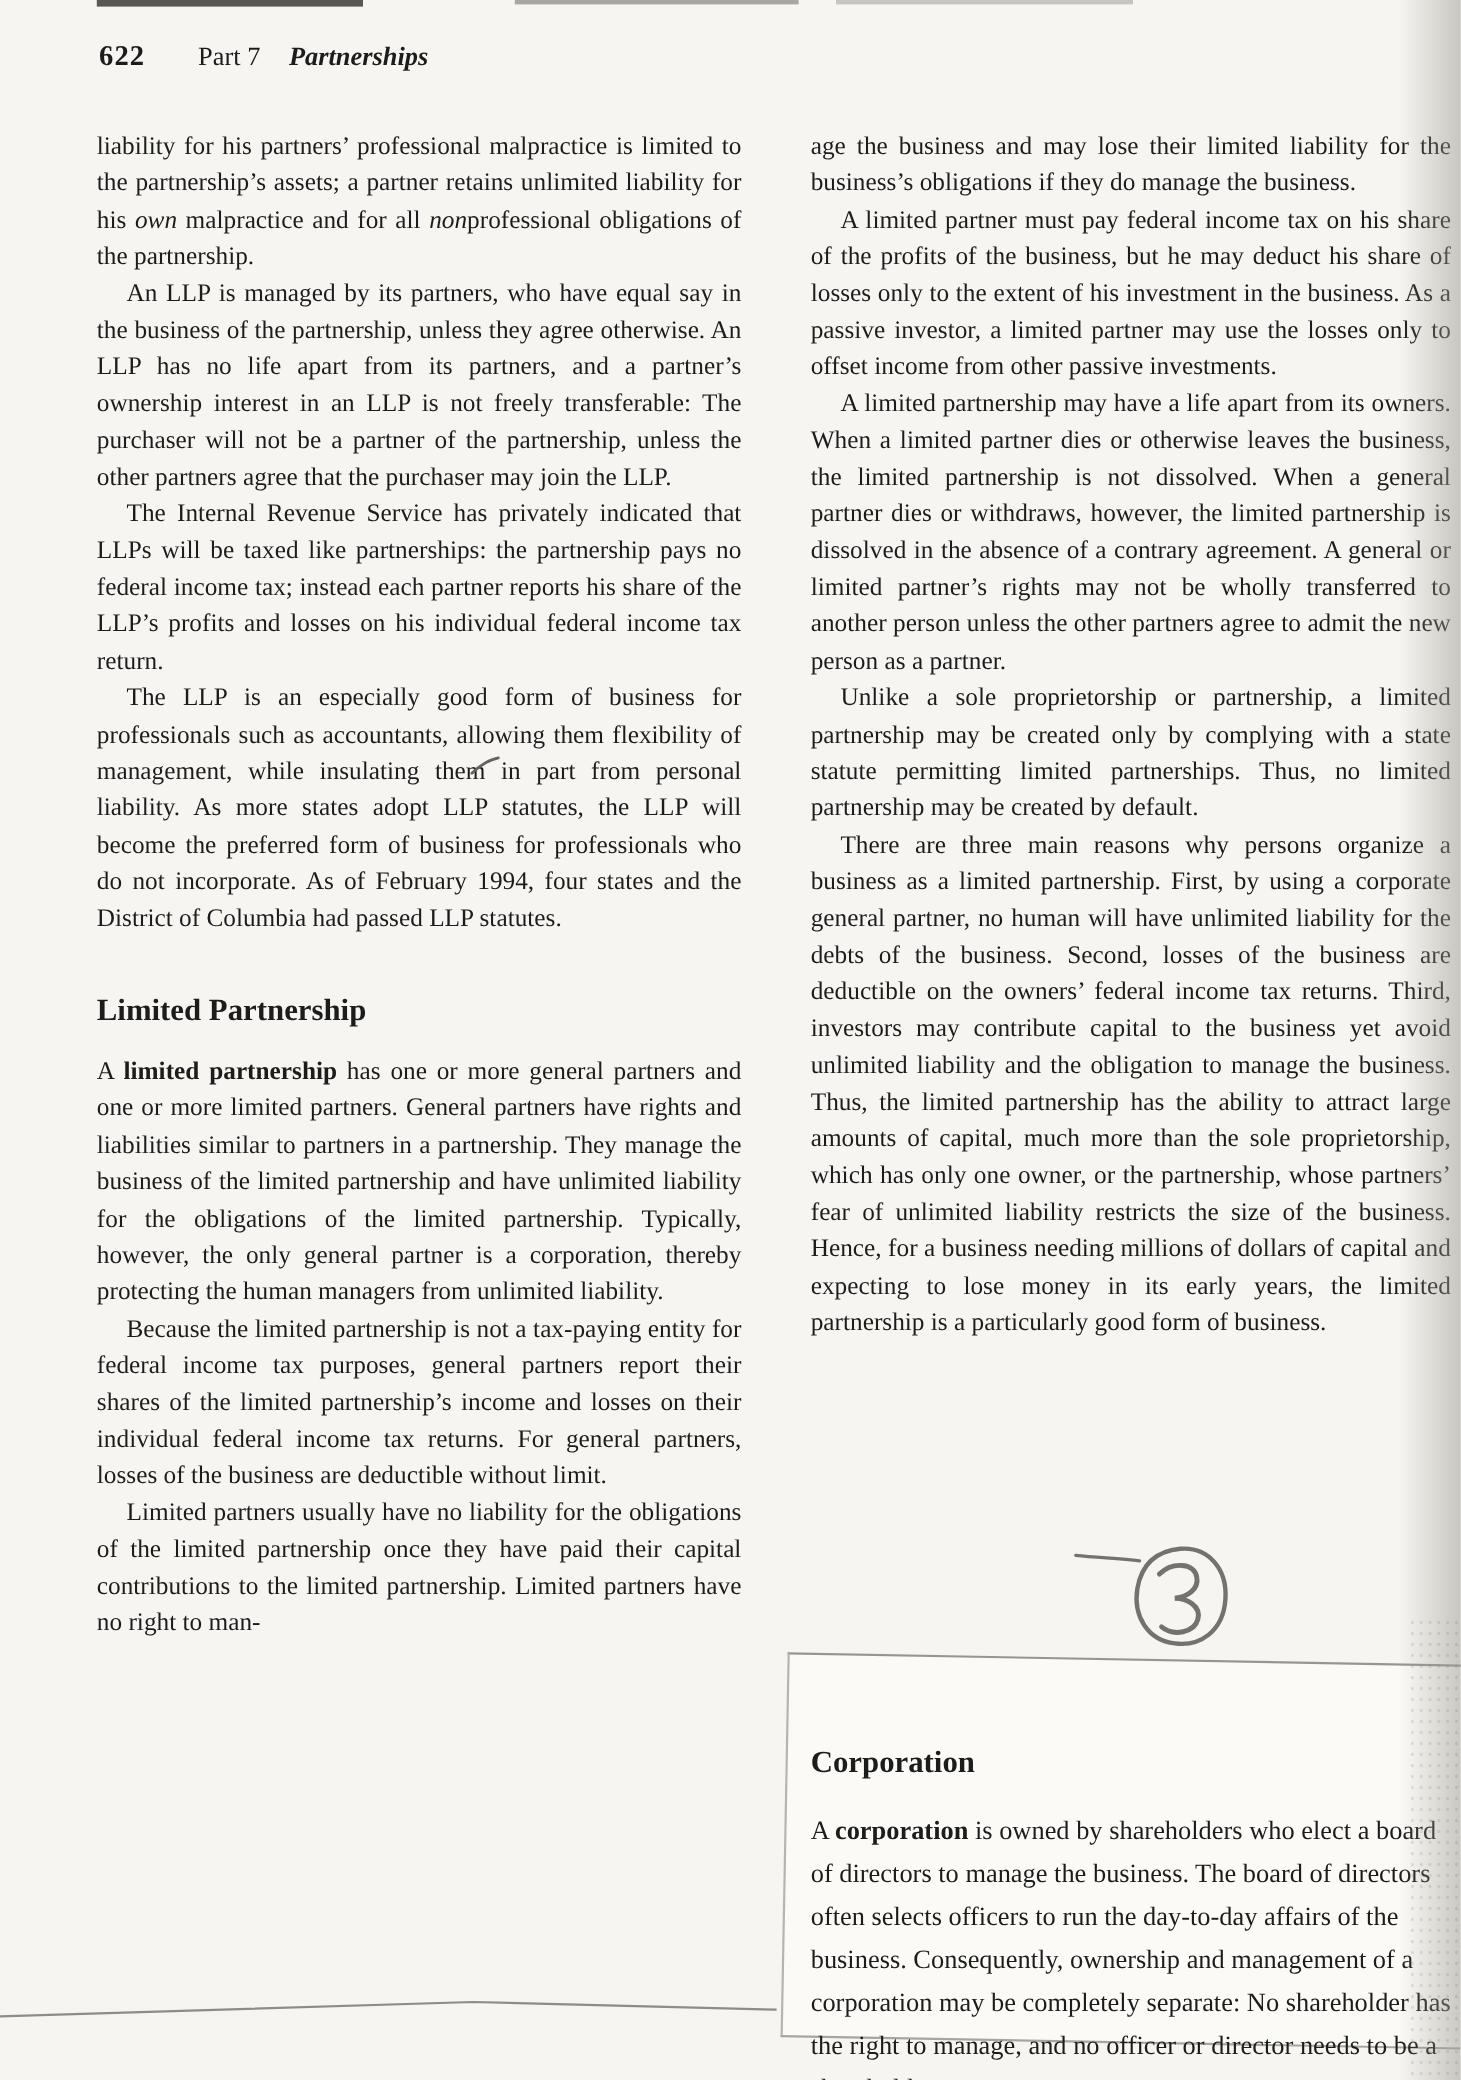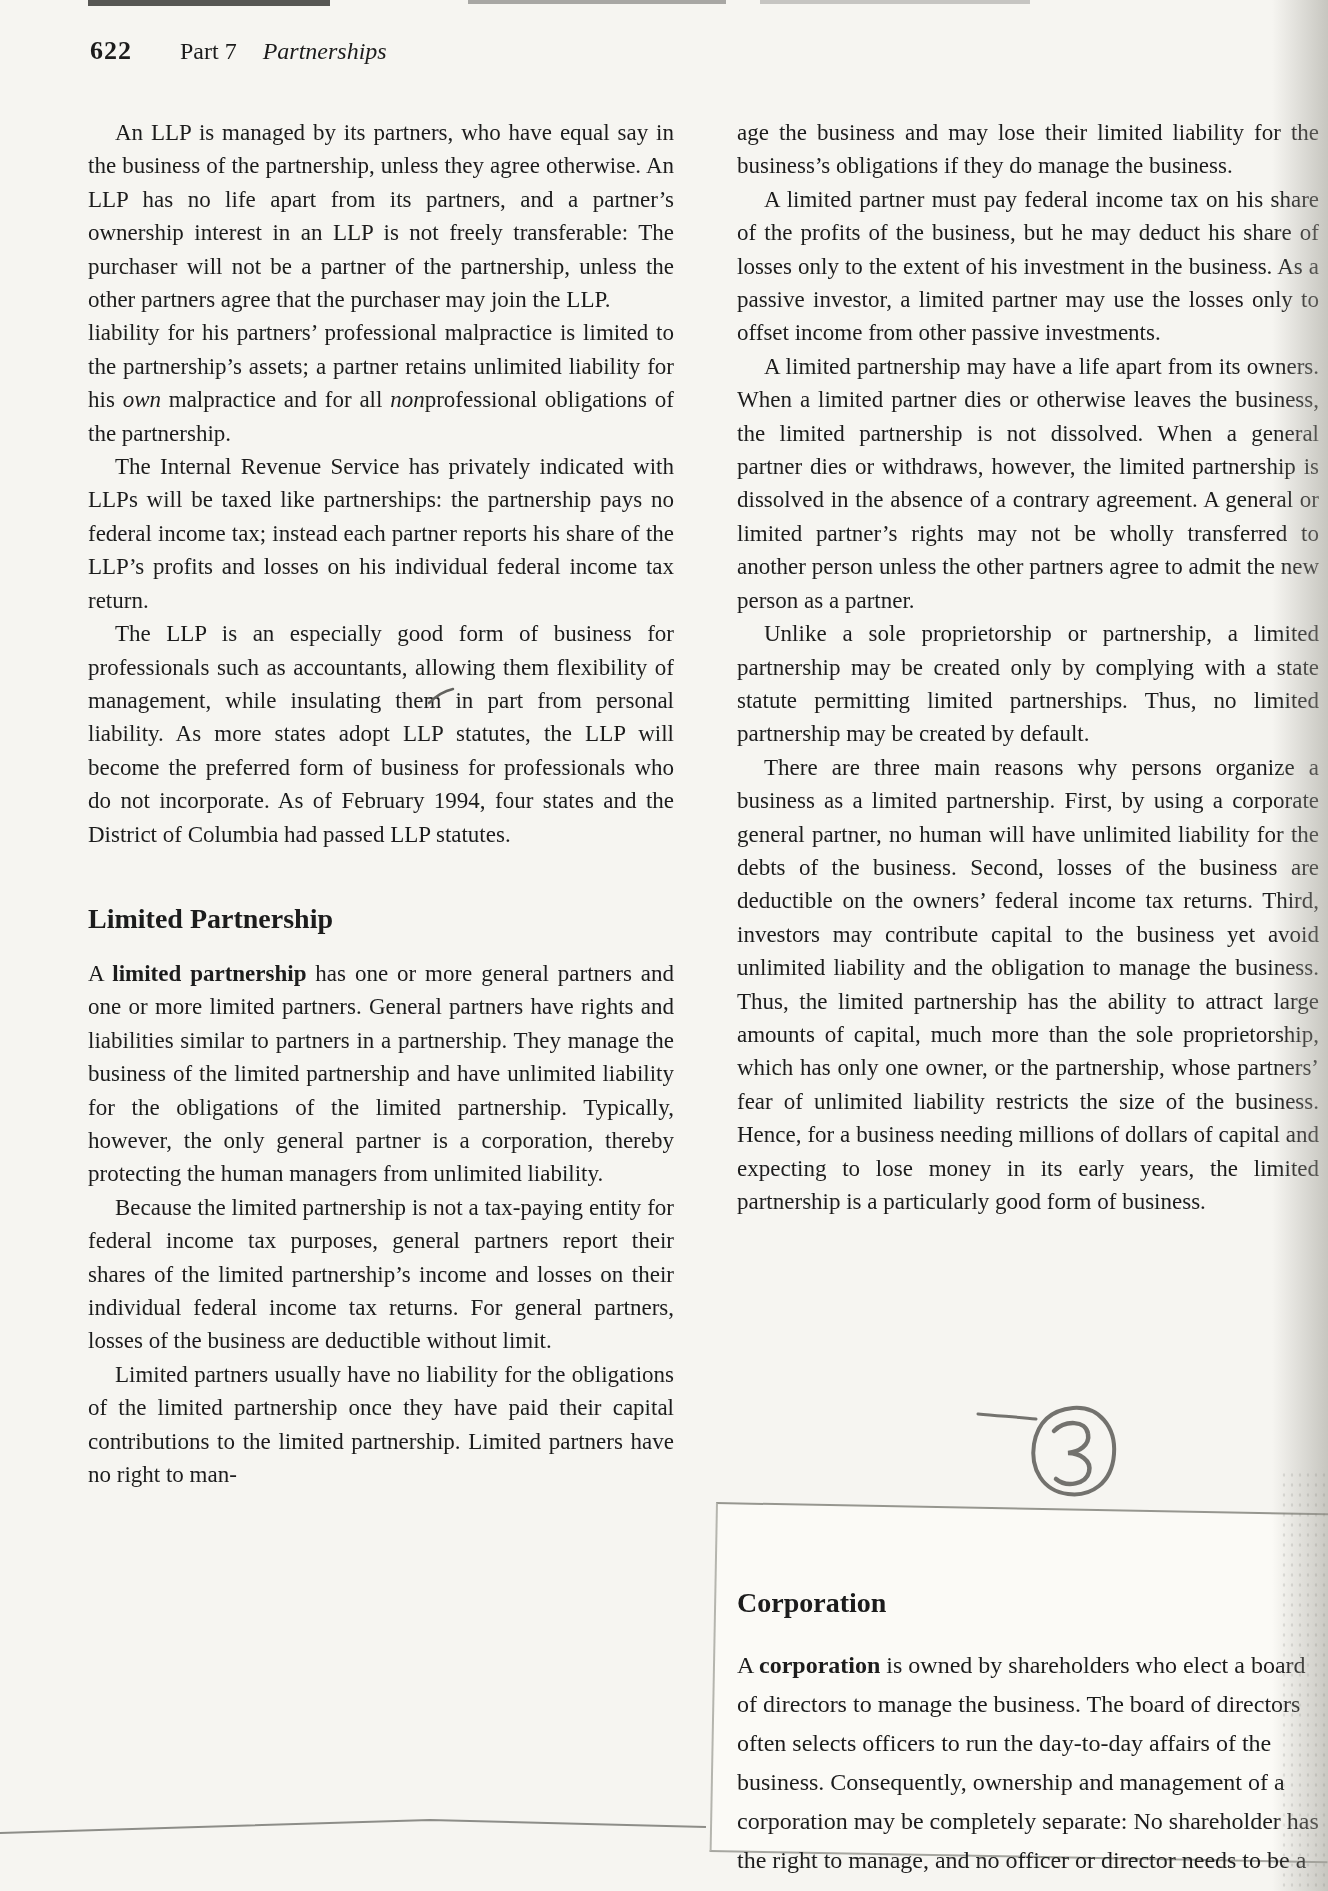--- a/index.html
+++ b/index.html
@@ -6,21 +6,21 @@
   body {
     width:1328px; height:1891px; position:relative; overflow:hidden;
     background:#f6f5f1;
     font-family:"Liberation Serif","DejaVu Serif",serif;
     color:#1c1c1c;
   }
   
   .runhead { position:absolute; left:90px; top:36px; z-index:3; white-space:nowrap; }
   .pageno { font-weight:bold; font-size:26px; letter-spacing:1px; }
   .partlabel { font-size:24px; margin-left:48px; }
-  .parttitle { font-style:italic; font-size:24px; margin-left:26px; }
+  .parttitle { font-style:italic; font-size:24px; margin-left:26px;font-weight:bold; }
 
   
   .col { position:absolute; z-index:2; font-size:23px; line-height:33.4px; text-align:justify; }
   #left-col  { left:88px;  top:116px; width:586px; }
   #right-col { left:737px; top:116px; width:582px; }
   p.para { margin:0; text-indent:27px; }
   p.noindent { text-indent:0; }
   h2.section { font-size:28px; line-height:34px; font-weight:bold; margin:0; text-align:left; }
   #lp-heading { margin-top:51px; margin-bottom:21px; }
 
@@ -58,23 +58,23 @@
 
 <div class="topmark" id="topmark1"></div>
 <div class="topmark" id="topmark2"></div>
 <div class="topmark" id="topmark3"></div>
 
 <div class="runhead">
   <span class="pageno">622</span><span class="partlabel">Part 7</span><span class="parttitle">Partnerships</span>
 </div>
 
 <div class="col" id="left-col">
+  <p class="para noindent"><span>liability for his partners’ professional malpractice is limited to the partnership’s assets; a partner retains unlimited liability for his </span><i>own</i><span> malpractice and for all </span><i>non</i><span>professional obligations of the partnership.</span></p>
   <p class="para">An LLP is managed by its partners, who have equal say in the business of the partnership, unless they agree otherwise. An LLP has no life apart from its partners, and a partner’s ownership interest in an LLP is not freely transferable: The purchaser will not be a partner of the partnership, unless the other partners agree that the purchaser may join the LLP.</p>
-  <p class="para noindent"><span>liability for his partners’ professional malpractice is limited to the partnership’s assets; a partner retains unlimited liability for his </span><i>own</i><span> malpractice and for all </span><i>non</i><span>professional obligations of the partnership.</span></p>
-  <p class="para">The Internal Revenue Service has privately indicated with LLPs will be taxed like partnerships: the partnership pays no federal income tax; instead each partner reports his share of the LLP’s profits and losses on his individual federal income tax return.</p>
+  <p class="para">The Internal Revenue Service has privately indicated that LLPs will be taxed like partnerships: the partnership pays no federal income tax; instead each partner reports his share of the LLP’s profits and losses on his individual federal income tax return.</p>
   <p class="para">The LLP is an especially good form of business for professionals such as accountants, allowing them flexibility of management, while insulating them in part from personal liability. As more states adopt LLP statutes, the LLP will become the preferred form of business for professionals who do not incorporate. As of February 1994, four states and the District of Columbia had passed LLP statutes.</p>
   <h2 class="section" id="lp-heading">Limited Partnership</h2>
   <p class="para noindent"><span>A </span><b>limited partnership</b><span> has one or more general partners and one or more limited partners. General partners have rights and liabilities similar to partners in a partnership. They manage the business of the limited partnership and have unlimited liability for the obligations of the limited partnership. Typically, however, the only general partner is a corporation, thereby protecting the human managers from unlimited liability.</span></p>
   <p class="para">Because the limited partnership is not a tax-paying entity for federal income tax purposes, general partners report their shares of the limited partnership’s income and losses on their individual federal income tax returns. For general partners, losses of the business are deductible without limit.</p>
   <p class="para">Limited partners usually have no liability for the obligations of the limited partnership once they have paid their capital contributions to the limited partnership. Limited partners have no right to man-</p>
 </div>
 
 <div class="col" id="right-col">
   <p class="para noindent">age the business and may lose their limited liability for the business’s obligations if they do manage the business.</p>
   <p class="para">A limited partner must pay federal income tax on his share of the profits of the business, but he may deduct his share of losses only to the extent of his investment in the business. As a passive investor, a limited partner may use the losses only to offset income from other passive investments.</p>

